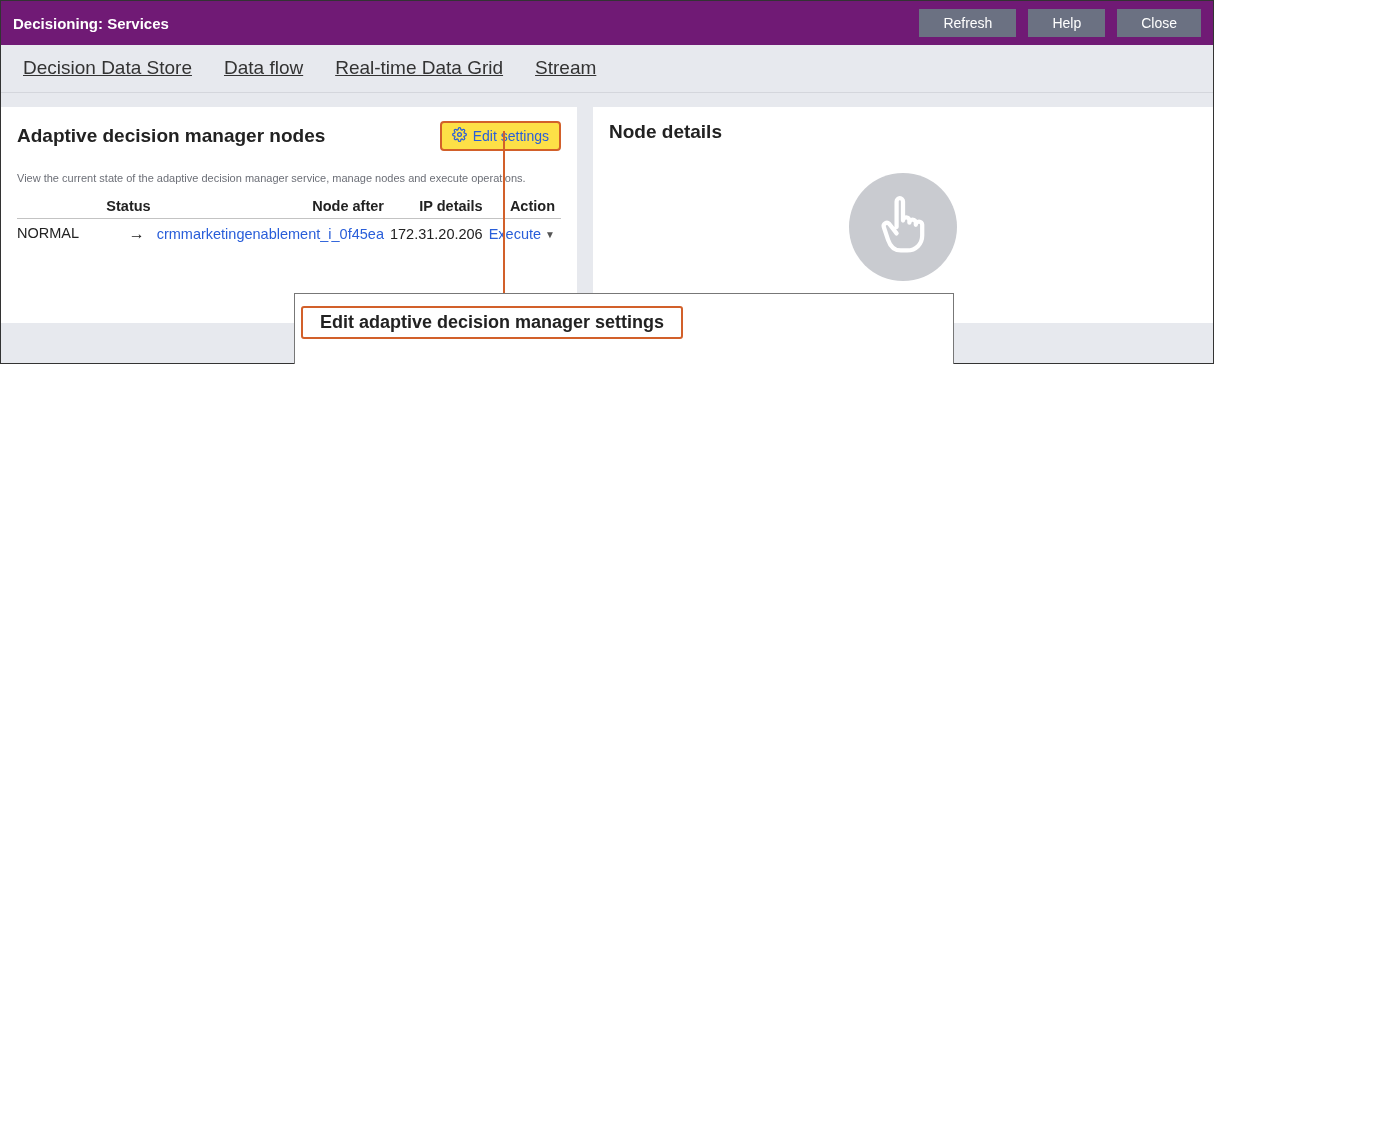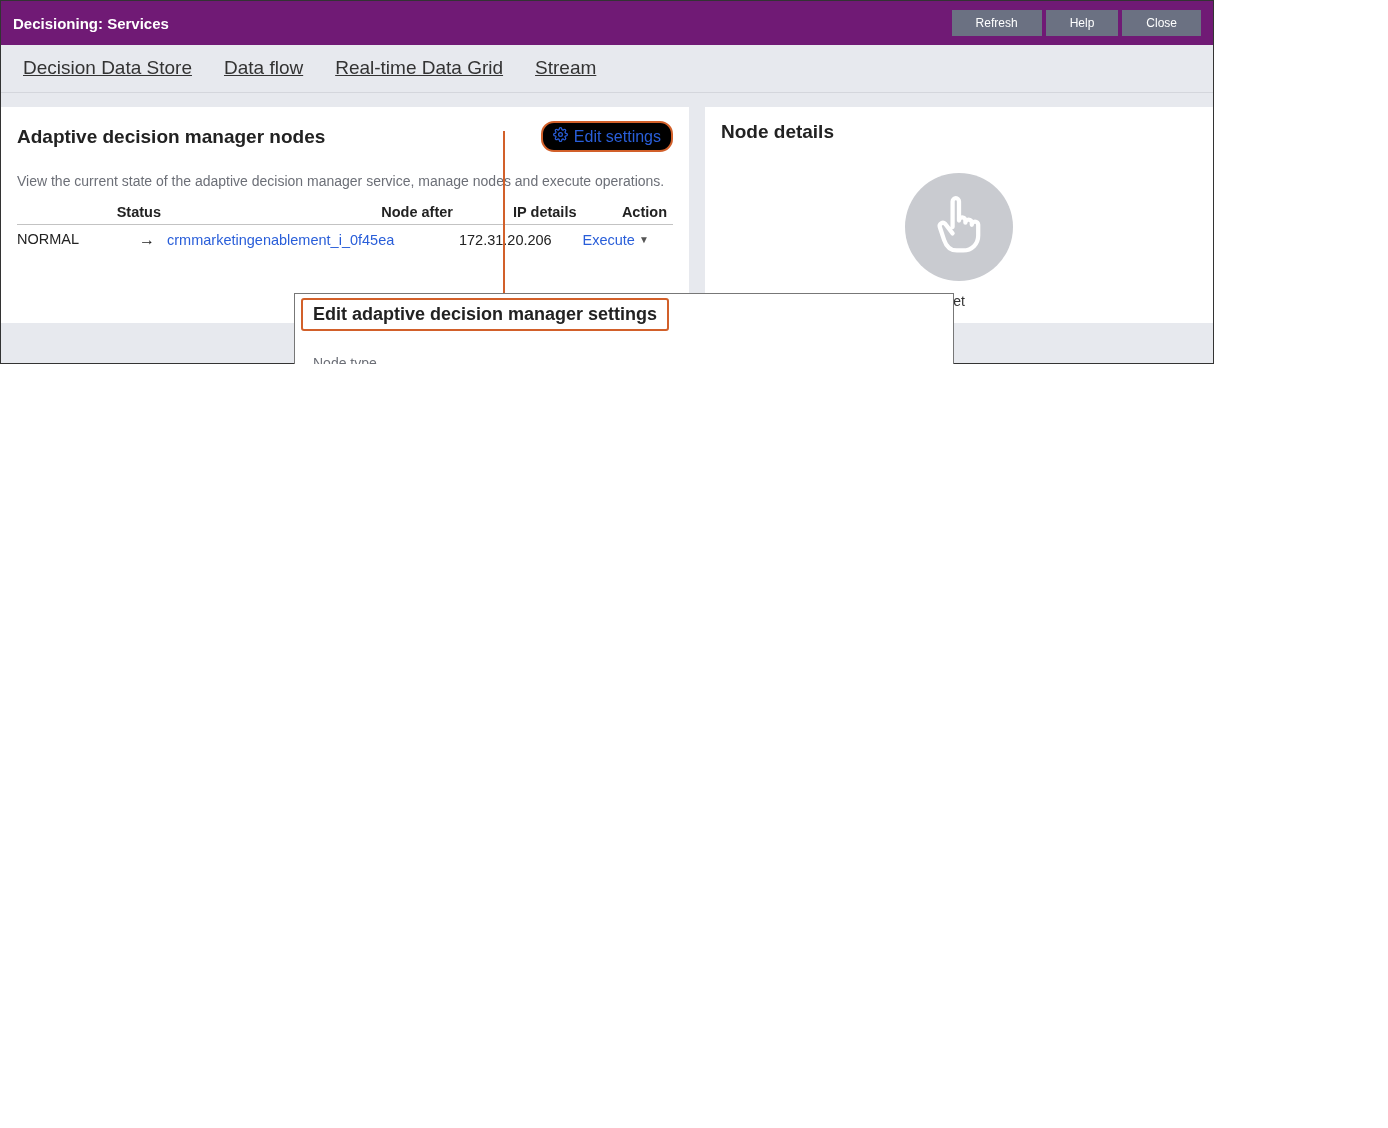--- a/index.html
+++ b/index.html
@@ -19,22 +19,22 @@
     align-items: center;
     padding: 8px 12px;
     height: 44px;
   }
   .header-title { font-weight: bold; font-size: 15px; flex: 1; }
   .header-btn {
     background: #6b7182;
     color: #fff;
     border: none;
     padding: 6px 24px;
-    margin-left: 4px;
-    font-size: 12px;
+    margin-left: 12px;
+    font-size: 14px;
     cursor: pointer;
   }
   
   .tabs {
     background: #e7e9ee;
     display: flex;
     border-bottom: 1px solid #d4d6dc;
     padding: 0 6px;
   }
   .tab {
@@ -54,37 +54,37 @@
     background: #e7e9ee;
     display: flex;
     gap: 16px;
     padding: 14px 0 40px 0;
     min-height: 250px;
   }
   .panel {
     background: #fff;
     padding: 14px 16px;
   }
-  .panel-left { width: 688px; margin-left: 0; }
+  .panel-left { width: 576px; margin-left: 0; }
   .panel-right { flex: 1; margin-right: 0; }
   .panel-header { display: flex; align-items: center; margin-bottom: 20px; }
   .panel-title { font-size: 19px; font-weight: 600; flex: 1; }
   .edit-settings-btn {
     border: 2px solid #d2602a;
-    border-radius: 13px;
+    border-radius: 4px;
     padding: 4px 10px;
     color: #295ed9;
-    font-size: 16px;
+    font-size: 14px;
     display: inline-flex;
     align-items: center;
     gap: 6px;
     cursor: pointer;
-    background: #000000;
-  }
-  .panel-desc { color: #6c6f77; font-size: 14px; line-height: 1.4; margin-bottom: 8px; }
+    background: #fde047;
+  }
+  .panel-desc { color: #6c6f77; font-size: 11px; line-height: 1.4; margin-bottom: 8px; }
   table { border-collapse: collapse; width: 100%; font-size: 14.5px; }
   th { text-align: right; font-weight: bold; border-bottom: 1px solid #c3c3c3; padding: 4px 6px 4px 0; }
   td { padding: 6px 6px 6px 0; vertical-align: middle; }
   .arrow-icon { color: #222; font-size: 16px; }
   .link { color: #295ed9; cursor: pointer; }
   .exec-cell { display: inline-flex; align-items: center; gap: 4px; color: #295ed9; cursor: pointer;}
   .caret-down { font-size: 10px; color: #555; }
 
   .node-details-body {
     display: flex;
@@ -110,23 +110,23 @@
     top: 293px;
     left: 294px;
     width: 660px;
     background: #fff;
     border: 1px solid #777;
     padding: 0 0 18px 0;
   }
   .modal-title-wrap {
     border: 2px solid #d2602a;
     border-radius: 3px;
-    margin: 4px 0 10px 6px;
+    margin: 12px 0 10px 6px;
     display: inline-block;
-    padding: 4px 10px;
+    padding: 4px 17px;
   }
   .modal-title { font-size: 18px; font-weight: 600; }
   .modal-body { padding: 0 18px; }
   .field-label { color: #6c6f77; font-size: 14px; margin-top: 14px; }
   .field-value { font-size: 15px; margin-top: 2px; }
   .section-head { font-size: 17px; font-weight: 600; margin-top: 14px; }
   .radio-row { display: flex; align-items: center; gap: 6px; margin-top: 3px; font-size: 15px; }
   .radio {
     width: 16px; height: 16px; border-radius: 50%;
     border: 2px solid #9aa0a8; display: inline-block;

